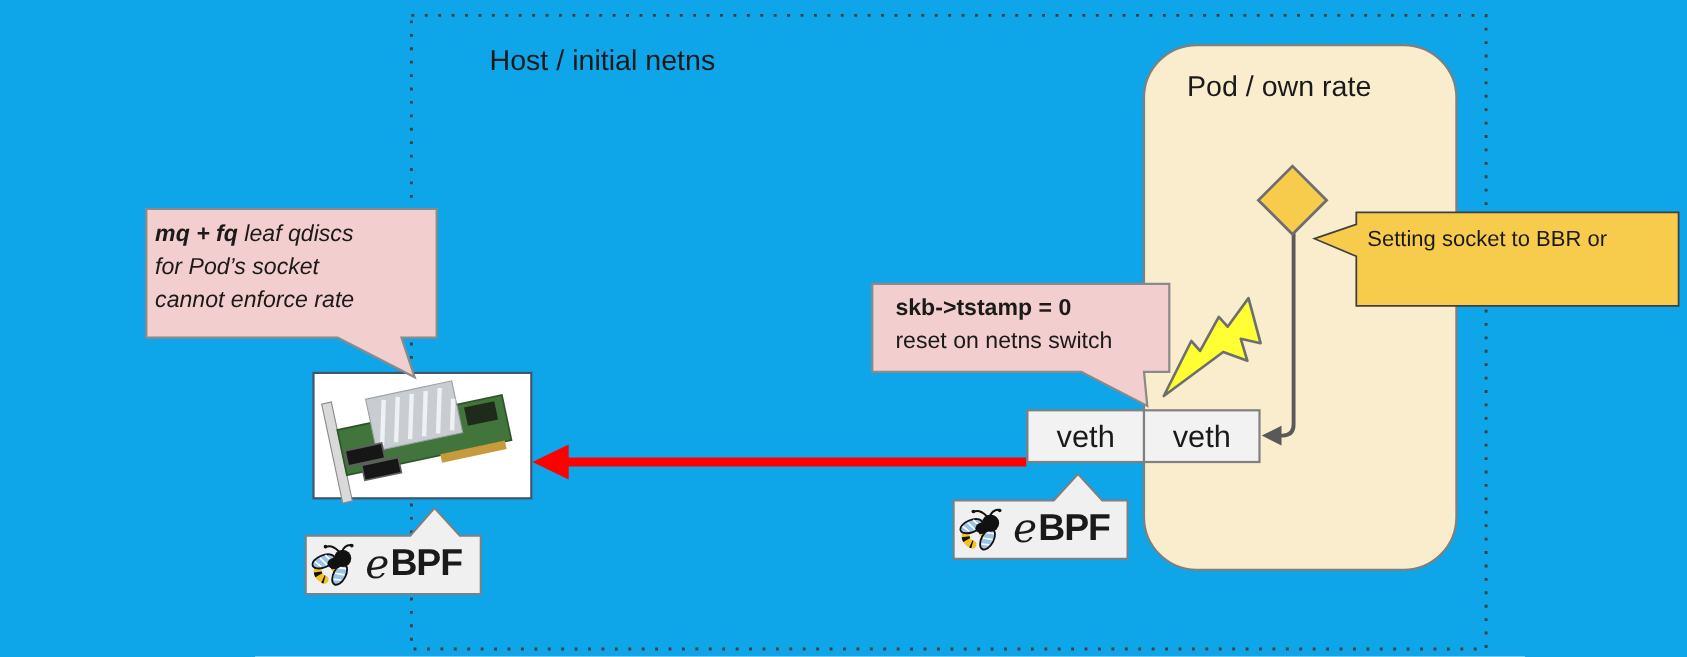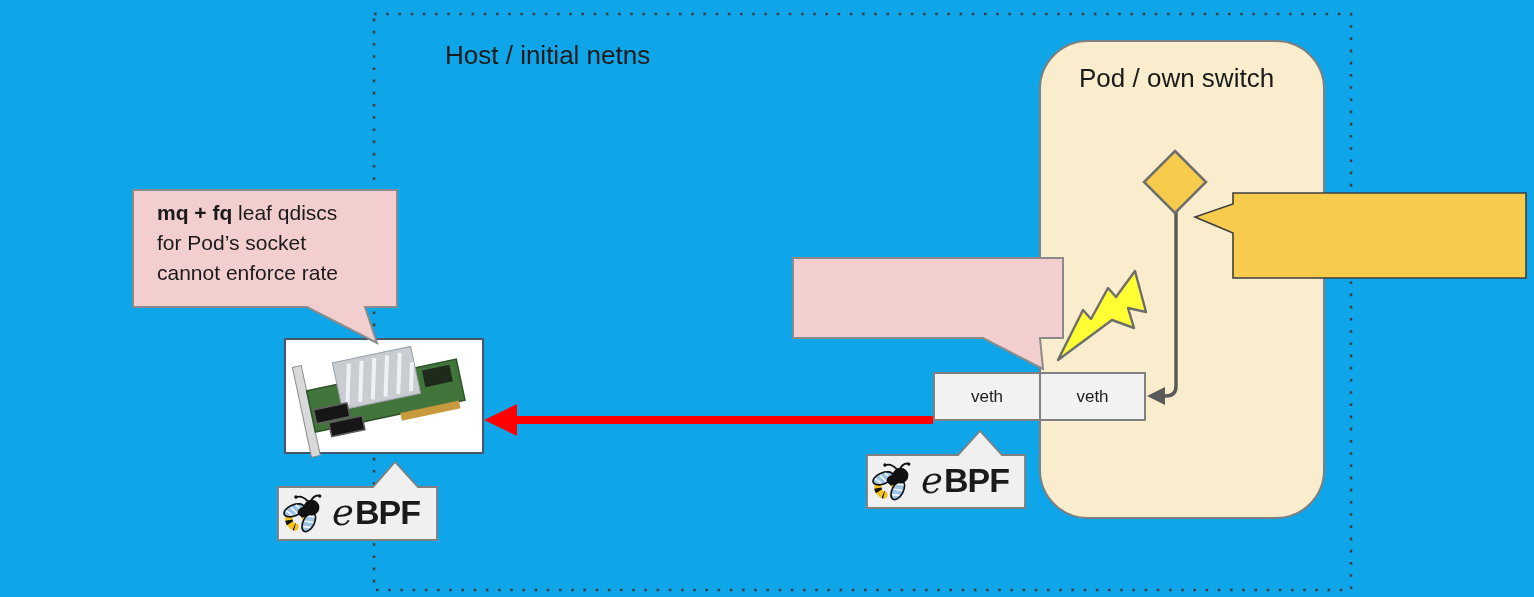--- a/index.html
+++ b/index.html
@@ -10,25 +10,25 @@
     font-family:"Liberation Sans", sans-serif;
     color:var(--text, #1a1a1a);
     overflow:hidden;
   }
   #shapes{position:absolute;left:0;top:0;width:1534px;height:597px;}
   .abs{position:absolute;}
   .label{white-space:nowrap;}
   .host-label{left:445px;top:40px;font-size:26px;}
   .pod-label{left:1079px;top:63px;font-size:26px;}
   .bubble-text{font-size:21px;line-height:30px;}
-  .qdisc-text{left:157px;top:198px;}
+  .qdisc-text{left:141px;top:198px;font-style:italic;}
   .tstamp-text{left:814px;top:265px;}
   .callout-text{left:1243px;top:204px;font-size:20px;line-height:29px;font-weight:400;}
   .bold{font-weight:700;}
-  .veth-label{width:106px;height:47px;display:flex;align-items:center;justify-content:center;font-size:17px;}
+  .veth-label{width:106px;height:47px;display:flex;align-items:center;justify-content:center;font-size:28px;}
   .veth-left{left:934px;top:373px;}
   .veth-right{left:1040px;top:373px;width:105px;}
   .ebpf-content{height:50px;display:flex;align-items:center;justify-content:flex-start;gap:1px;}
   .ebpf-1{left:283px;top:489px;width:152px;}
   .ebpf-2{left:872px;top:457px;width:150px;}
   .ebpf-e{font-family:"DejaVu Serif", serif;font-style:italic;font-size:37px;line-height:1;margin-left:2px;transform:translateY(-2px);}
   .ebpf-bpf{font-family:"Liberation Sans", sans-serif;font-weight:700;font-size:34px;letter-spacing:-1px;line-height:1;transform:translateY(-2px);}
   
   .dotted-border{fill:none;stroke:var(--dots,#404040);stroke-width:2.6;stroke-dasharray:2.6 9.6;}
   .pod-box{fill:var(--pod_fill,#faedcd);stroke:var(--pod_border,#7f7f7f);stroke-width:2;}
@@ -86,30 +86,35 @@
     <path class="pink" d="M133,190 H397 V307 H365 L377,343 L307,307 H133 Z"></path>
     <path class="pink" d="M793,258 H1063 V338 H1040 L1043,369 L983,338 H793 Z"></path>
 
     <path class="gold callout" d="M1233,193 H1526 V278 H1233 V233 L1195,217 L1233,204 Z"></path>
 
     <path class="ebpf-box" d="M278,487 H373 L395,462 L418,487 H437 V540 H278 Z"></path>
     <path class="ebpf-box" d="M867,455 H958 L980,431 L1002,455 H1025 V508 H867 Z"></path>
   </svg>
 
   <div class="abs label host-label">Host / initial netns</div>
-  <div class="abs label pod-label">Pod / own switch</div>
+  <div class="abs label pod-label">Pod / own rate</div>
 
   <div class="abs bubble-text qdisc-text">
     <div><span class="bold">mq + fq</span><span> leaf qdiscs</span></div>
     <div>for Pod’s socket</div>
     <div>cannot enforce rate</div>
   </div>
 
+  <div class="abs bubble-text tstamp-text">
+    <div class="bold">skb-&gt;tstamp = 0</div>
+    <div>reset on netns switch</div>
+  </div>
 
   <div class="abs callout-text">
+    <div>Setting socket to BBR or</div>
   </div>
 
   <div class="abs veth-label veth-left">veth</div>
   <div class="abs veth-label veth-right">veth</div>
 
   <div class="abs ebpf-content ebpf-1">
     <svg width="46" height="46" viewBox="0 0 50 46">
       <path d="M30,10 q3,-8 10,-7 M27,9 q-7,-7 -13,-4" stroke="#111" stroke-width="2" fill="none" stroke-linecap="round"></path>
       <circle cx="40" cy="3.5" r="1.8" fill="#111"></circle>
         <circle cx="14" cy="4.5" r="1.8" fill="#111"></circle>

